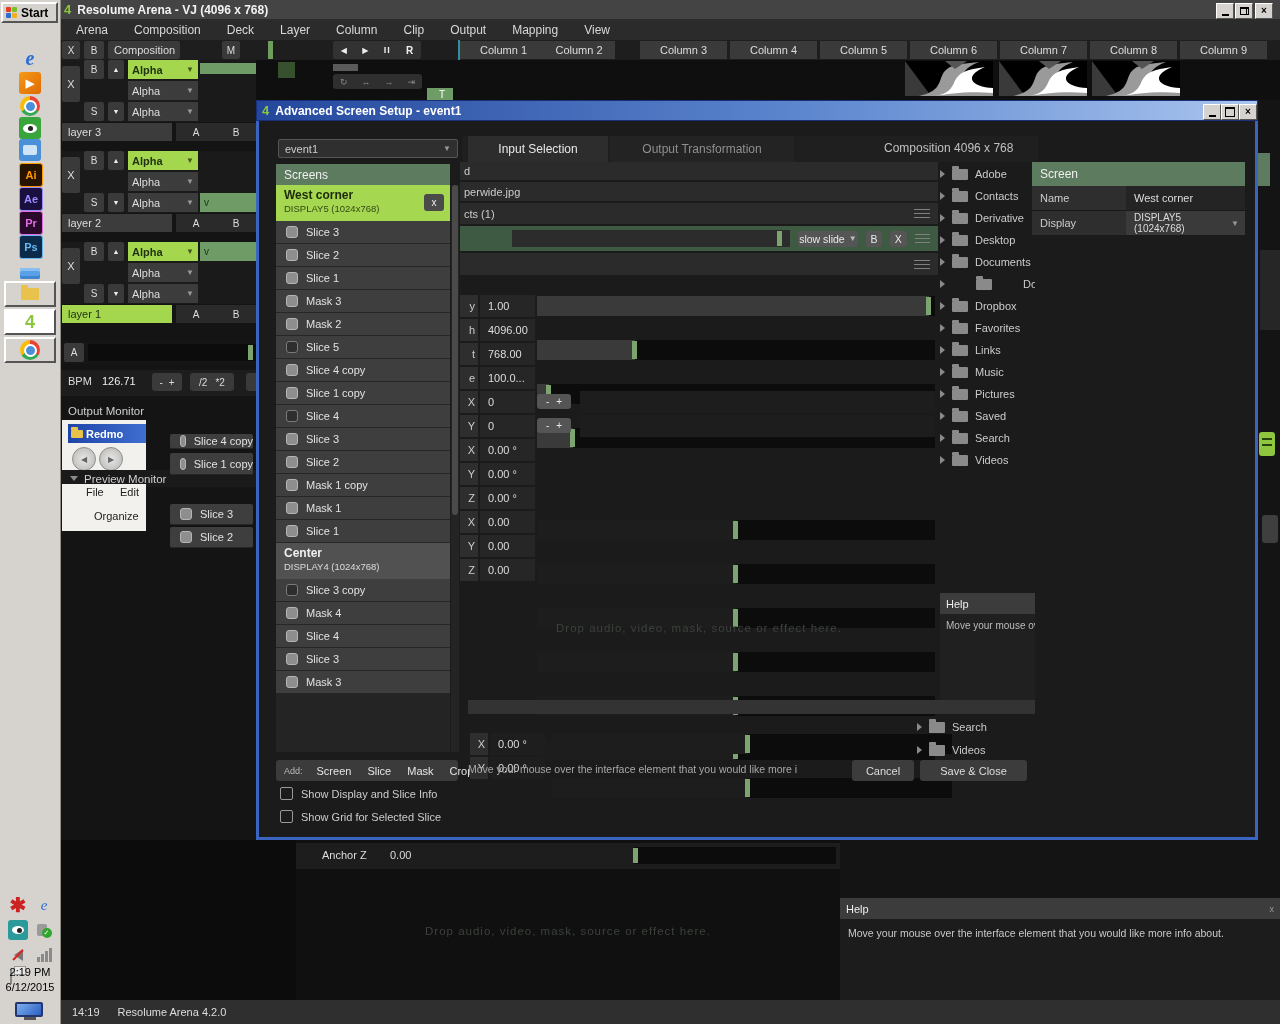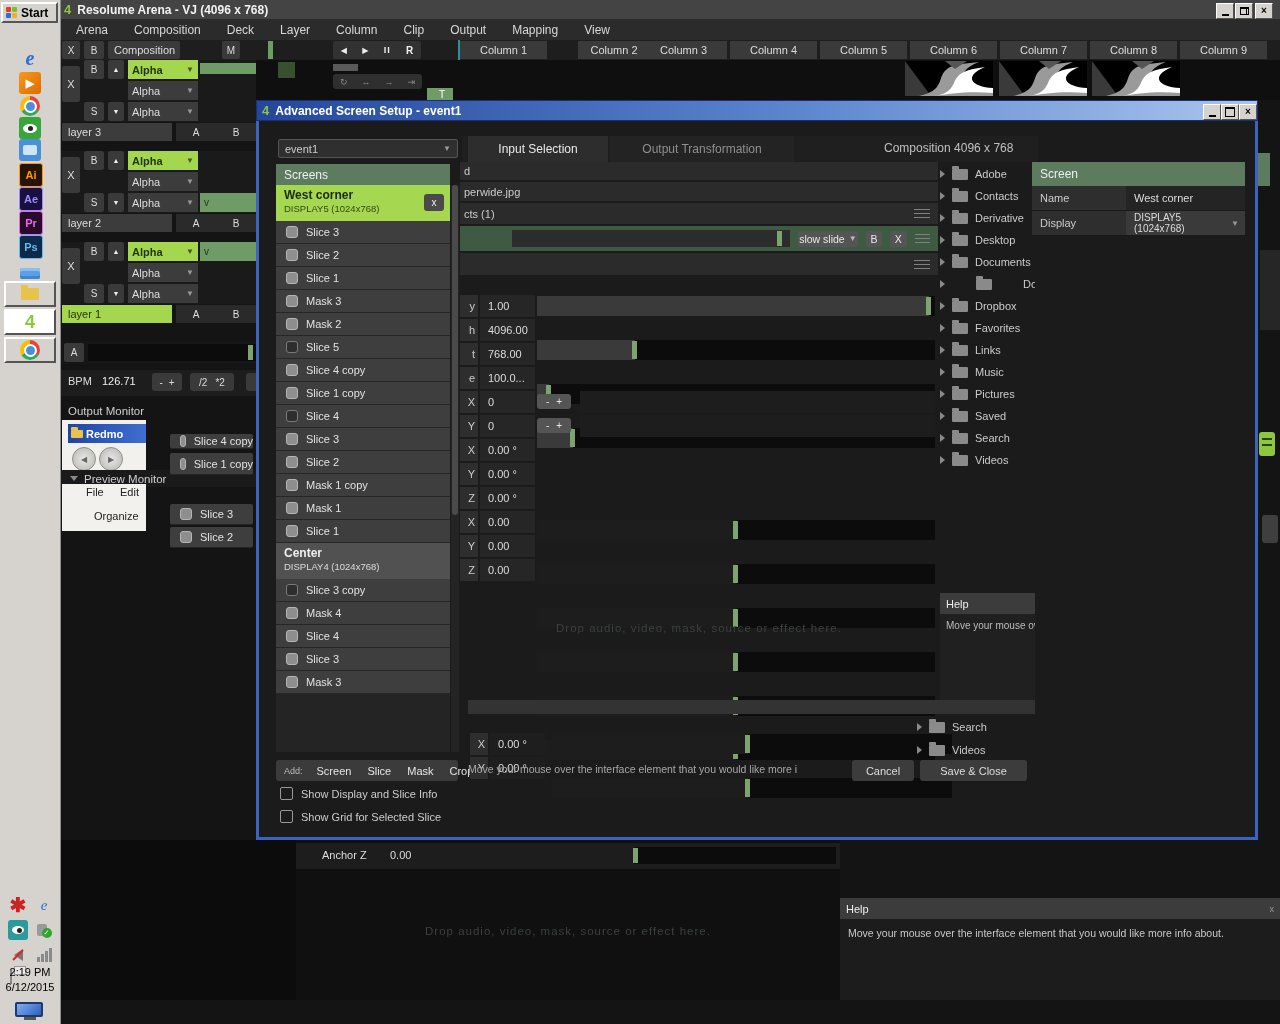--- a/index.html
+++ b/index.html
@@ -133,21 +133,21 @@
   <div class="abs" style="left:268px;top:41px;width:5px;height:18px;background:#6e9e5e;"></div>
   <div class="abs" style="left:333px;top:41px;width:88px;height:18px;background:#323232;border-radius:2px;display:flex;align-items:center;justify-content:space-around;">
     <span style="font-size:8px;color:#eee;">◀</span>
     <span style="font-size:8px;color:#eee;">▶</span>
     <span style="font-size:9px;color:#eee;font-weight:bold;letter-spacing:1px;">II</span>
     <span style="font-size:10px;color:#eee;font-weight:bold;">R</span>
   </div>
   <div class="abs" style="left:458px;top:40px;width:2px;height:56px;background:#2e8f9e;"></div>
   <div class="abs" id="colheaders">
       <div class="abs colhdr" style="left: 460px; top: 41px; width: 87px;">Column 1</div>
-      <div class="abs colhdr" style="left: 578px; top: 41px; width: 72px;">Column 2</div>
+      <div class="abs colhdr" style="left: 543px; top: 41px; width: 72px;">Column 2</div>
       <div class="abs colhdr" style="left: 640px; top: 41px; width: 87px;">Column 3</div>
       <div class="abs colhdr" style="left: 730px; top: 41px; width: 87px;">Column 4</div>
       <div class="abs colhdr" style="left: 820px; top: 41px; width: 87px;">Column 5</div>
       <div class="abs colhdr" style="left: 910px; top: 41px; width: 87px;">Column 6</div>
       <div class="abs colhdr" style="left: 1000px; top: 41px; width: 87px;">Column 7</div>
       <div class="abs colhdr" style="left: 1090px; top: 41px; width: 87px;">Column 8</div>
       <div class="abs colhdr" style="left: 1180px; top: 41px; width: 87px;">Column 9</div>
     </div>
 
   <div class="abs" style="left:256px;top:60px;width:1024px;height:40px;background:#0f0f0f;"></div>
@@ -329,20 +329,24 @@
   <div class="abs dropzone-text" style="left:296px;top:925px;width:544px;">Drop audio, video, mask, source or effect here.</div>
 
   <div class="abs" style="left:840px;top:898px;width:440px;height:102px;background:#1c1c1c;">
     <div class="helphdr" style="height:21px;">
       <span>Help</span>
       <span style="font-size:9px;color:#999;">x</span>
     </div>
     <div style="padding:8px;font-size:10.5px;color:#c9c9c9;">Move your mouse over the interface element that you would like more info about.</div>
   </div>
 
+  <div class="abs statusbar">
+    <span>14:19</span>
+    <span>Resolume Arena 4.2.0</span>
+  </div>
 
   <div class="abs" style="left:1258px;top:153px;width:12px;height:33px;background:#5d7b5f;"></div>
   <div class="abs" style="left:1260px;top:250px;width:20px;height:80px;background:#262626;"></div>
   <div class="abs" style="left:1259px;top:432px;width:16px;height:24px;background:#8ec63f;border-radius:3px;">
     <div style="margin:6px 3px 0;height:2px;background:#2a4210;"></div>
     <div style="margin:4px 3px 0;height:2px;background:#2a4210;"></div>
   </div>
   <div class="abs" style="left:1262px;top:515px;width:16px;height:28px;background:#3f3f3f;border-radius:3px;"></div>
 
   <div class="abs" id="dialog"></div>

